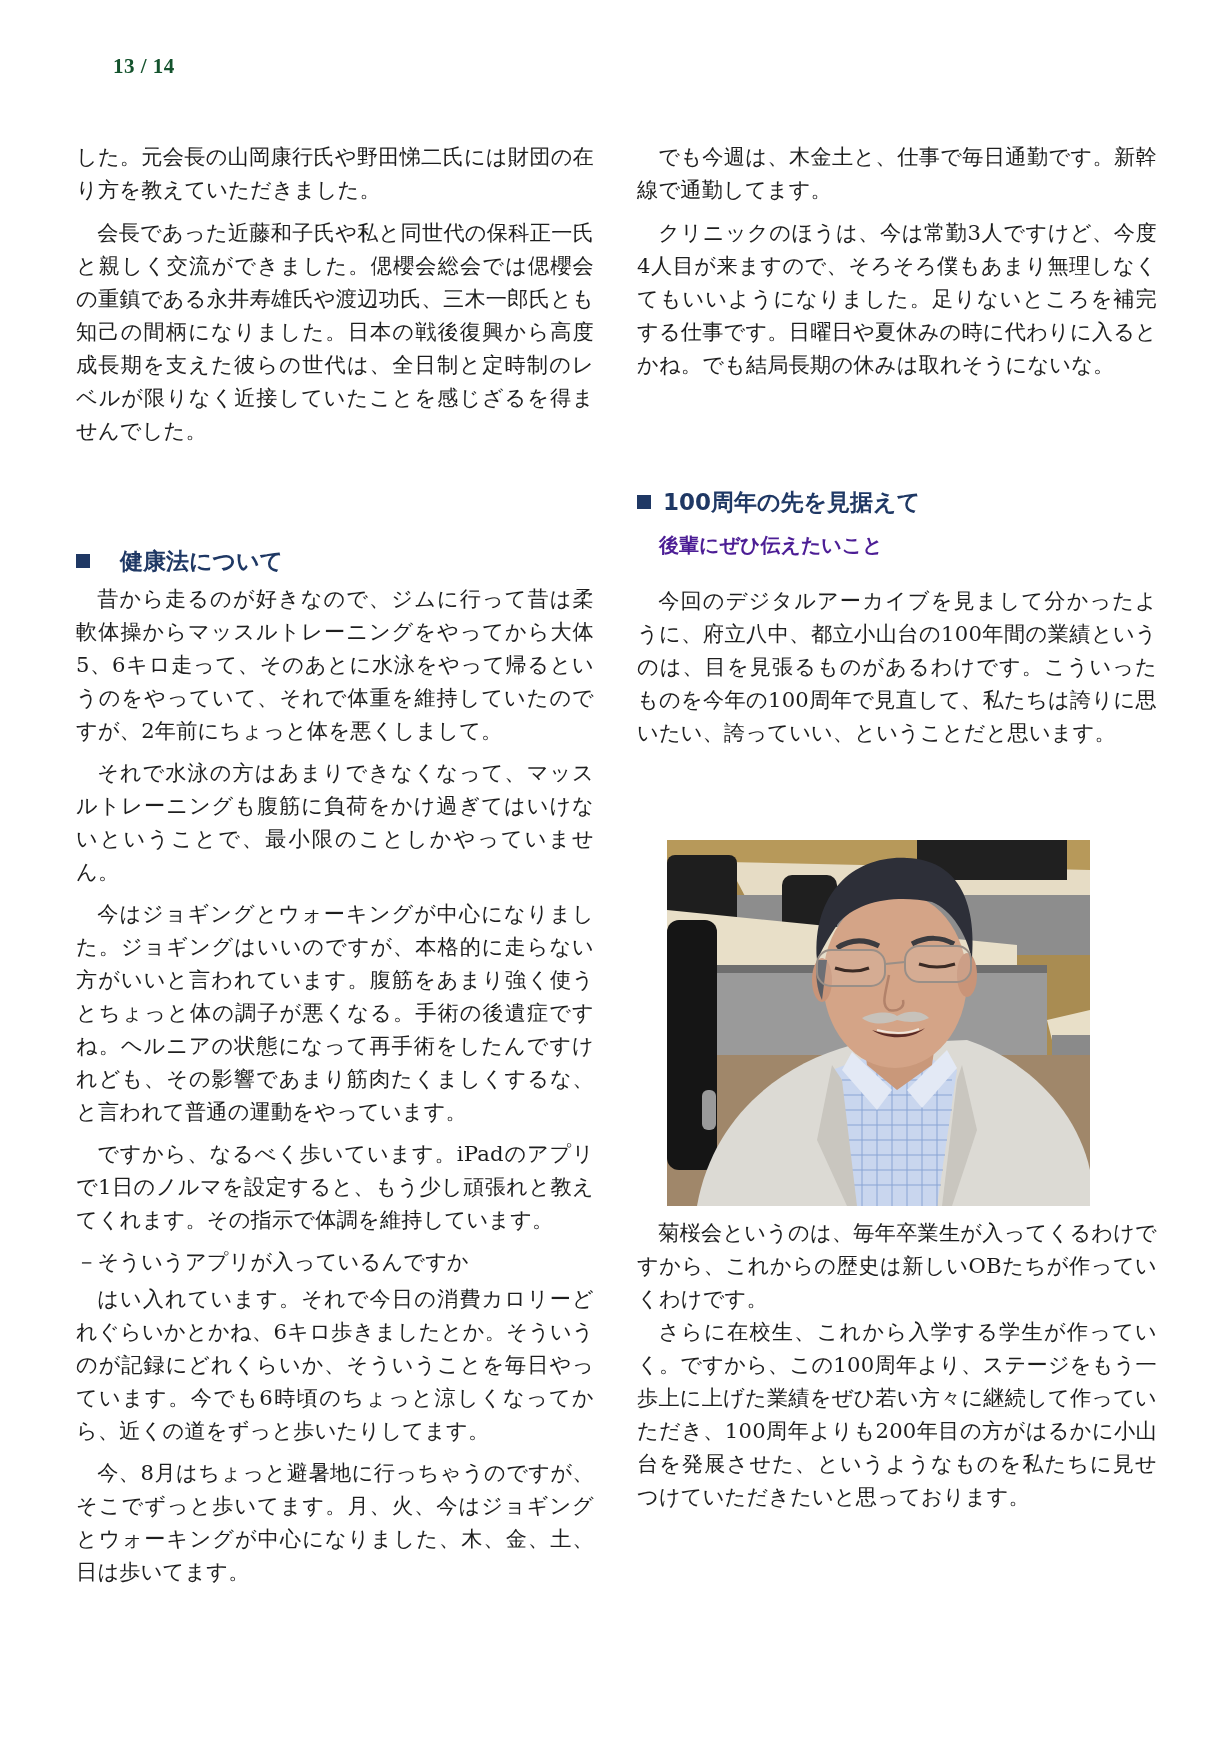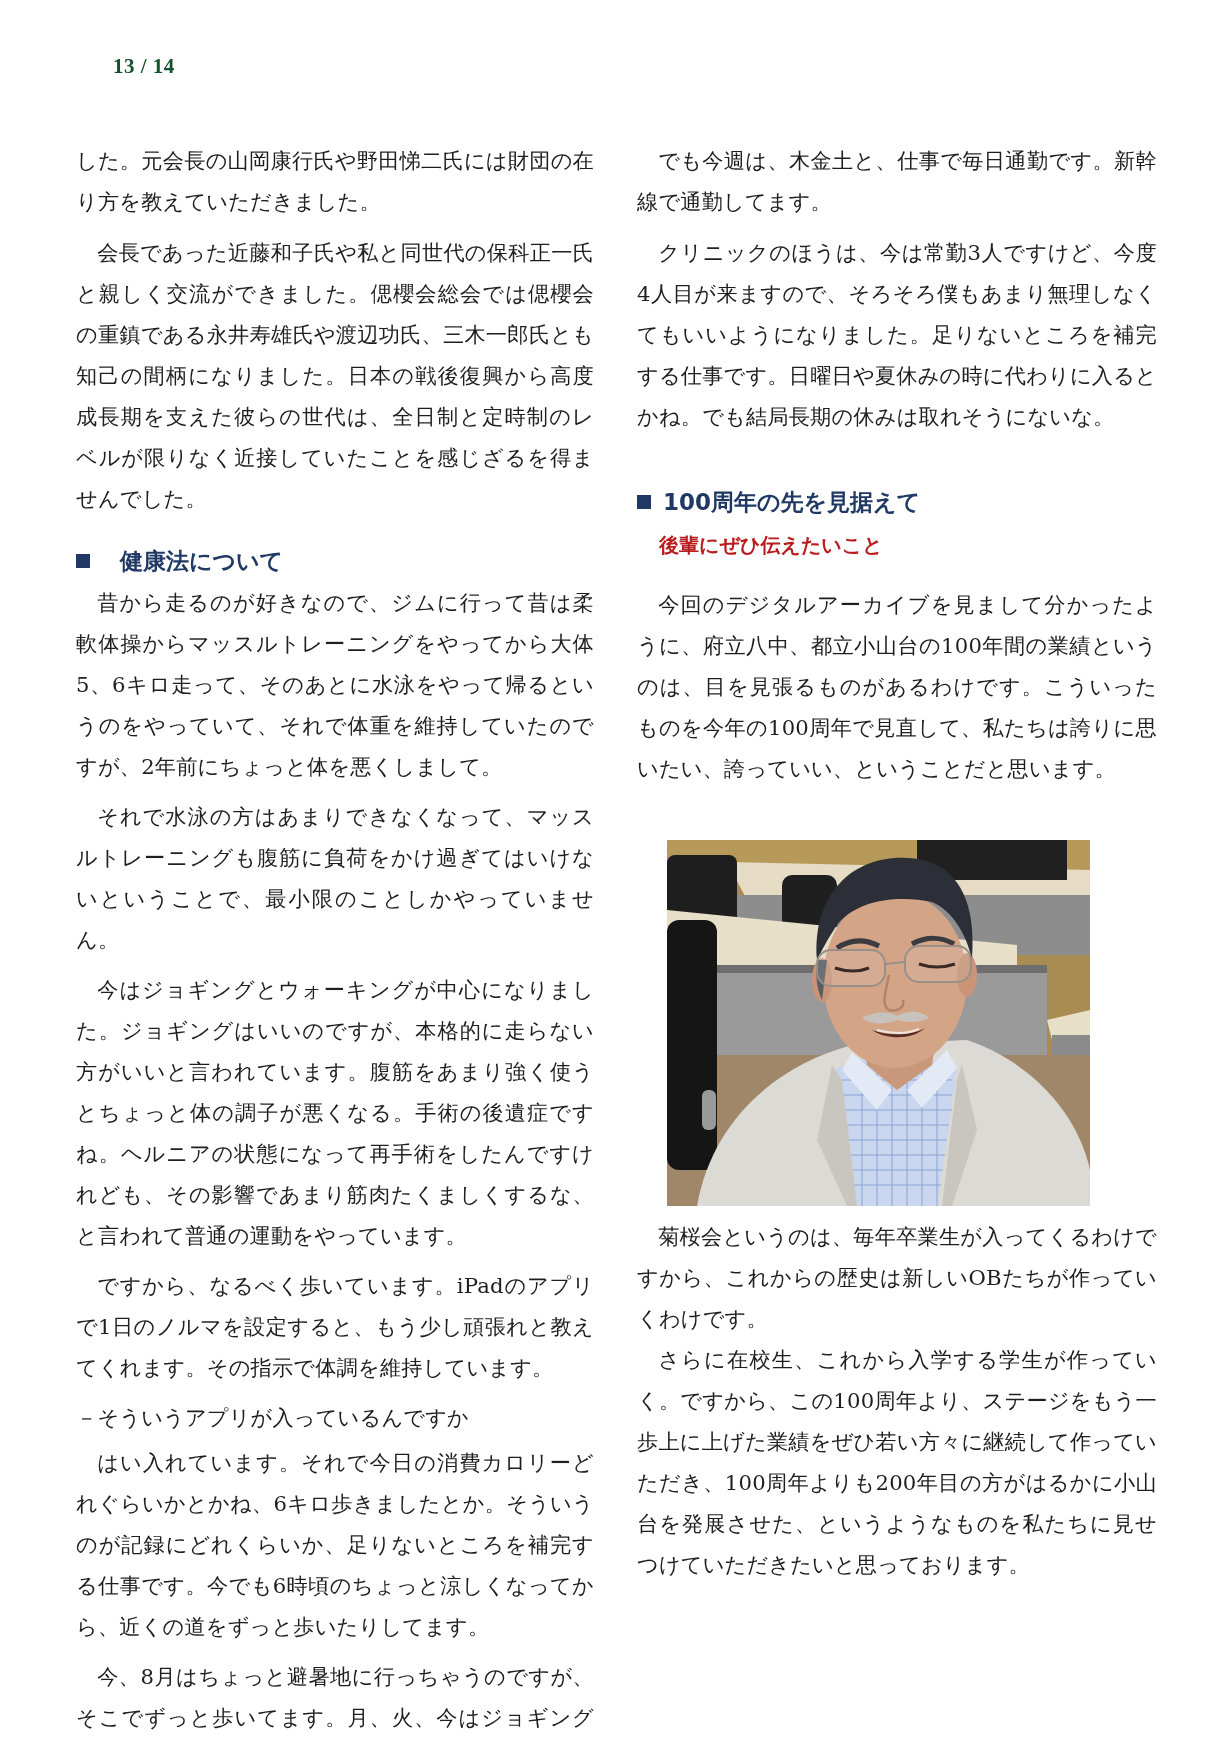--- a/index.html
+++ b/index.html
@@ -28,21 +28,21 @@
   .column {
     position: absolute;
     top: 0;
     width: 518px;
   }
   .col-left { left: 76px; }
   .col-right { left: 637px; width: 520px; }
 
   .para {
     font-size: 21.2px;
-    line-height: 41px;
+    line-height: 33px;
     margin: 0;
     text-align: justify;
     letter-spacing: 0.2px;
     color: #1e1e1e;
   }
   .para.indent { text-indent: 1em; }
 
   .section-heading {
     display: flex;
     align-items: center;
@@ -57,21 +57,21 @@
     width: 14px;
     height: 14px;
     background: #1f3864;
     margin-right: 30px;
   }
   .col-right .heading-bullet { margin-right: 12px; }
   .sub-heading {
     font-family: Liberation Mono, monospace;
     font-size: 20px;
     font-weight: bold;
-    color: #b91c1c;
+    color: #4c1d95;
     margin: 0;
     padding-left: 22px;
   }
   .block { position: absolute; left: 0; right: 0; }
 
   .photo {
     position: absolute;
     left: 30px;
     top: 840px;
     width: 423px;
@@ -98,21 +98,21 @@
       <span>健康法について</span>
     </h2>
   </div>
 
   <div class="block" style="top:582px;">
     <p class="para indent">昔から走るのが好きなので、ジムに行って昔は柔軟体操からマッスルトレーニングをやってから大体5、6キロ走って、そのあとに水泳をやって帰るというのをやっていて、それで体重を維持していたのですが、2年前にちょっと体を悪くしまして。</p>
     <p class="para indent" style="margin-top:9px;">それで水泳の方はあまりできなくなって、マッスルトレーニングも腹筋に負荷をかけ過ぎてはいけないということで、最小限のことしかやっていません。</p>
     <p class="para indent" style="margin-top:9px;">今はジョギングとウォーキングが中心になりました。ジョギングはいいのですが、本格的に走らない方がいいと言われています。腹筋をあまり強く使うとちょっと体の調子が悪くなる。手術の後遺症ですね。ヘルニアの状態になって再手術をしたんですけれども、その影響であまり筋肉たくましくするな、と言われて普通の運動をやっています。</p>
     <p class="para indent" style="margin-top:9px;">ですから、なるべく歩いています。iPadのアプリで1日のノルマを設定すると、もう少し頑張れと教えてくれます。その指示で体調を維持しています。</p>
     <p class="para" style="margin-top:9px;">－そういうアプリが入っているんですか</p>
-    <p class="para indent" style="margin-top:4px;">はい入れています。それで今日の消費カロリーどれぐらいかとかね、6キロ歩きましたとか。そういうのが記録にどれくらいか、足りないところを補完する仕事です。今でも6時頃のちょっと涼しくなってから、近くの道をずっと歩いたりしてます。</p>
+    <p class="para indent" style="margin-top:4px;">はい入れています。それで今日の消費カロリーどれぐらいかとかね、6キロ歩きましたとか。そういうのが記録にどれくらいか、そういうことを毎日やっています。今でも6時頃のちょっと涼しくなってから、近くの道をずっと歩いたりしてます。</p>
     <p class="para indent" style="margin-top:9px;">今、8月はちょっと避暑地に行っちゃうのですが、そこでずっと歩いてます。月、火、今はジョギングとウォーキングが中心になりました、木、金、土、日は歩いてます。</p>
   </div>
 </div>
 
 <div class="column col-right">
   <div class="block" style="top:140px;">
     <p class="para indent">でも今週は、木金土と、仕事で毎日通勤です。新幹線で通勤してます。</p>
     <p class="para indent" style="margin-top:10px;">クリニックのほうは、今は常勤3人ですけど、今度4人目が来ますので、そろそろ僕もあまり無理しなくてもいいようになりました。足りないところを補完する仕事です。日曜日や夏休みの時に代わりに入るとかね。でも結局長期の休みは取れそうにないな。</p>
   </div>
 

